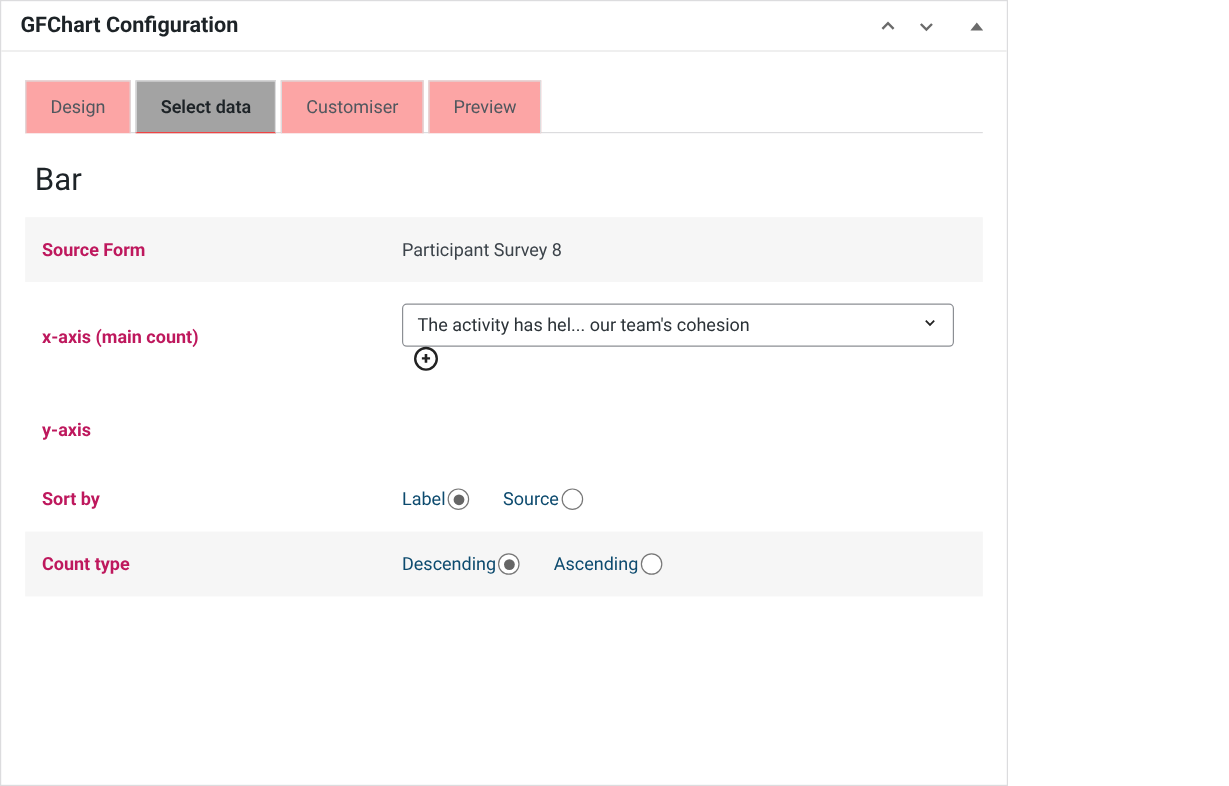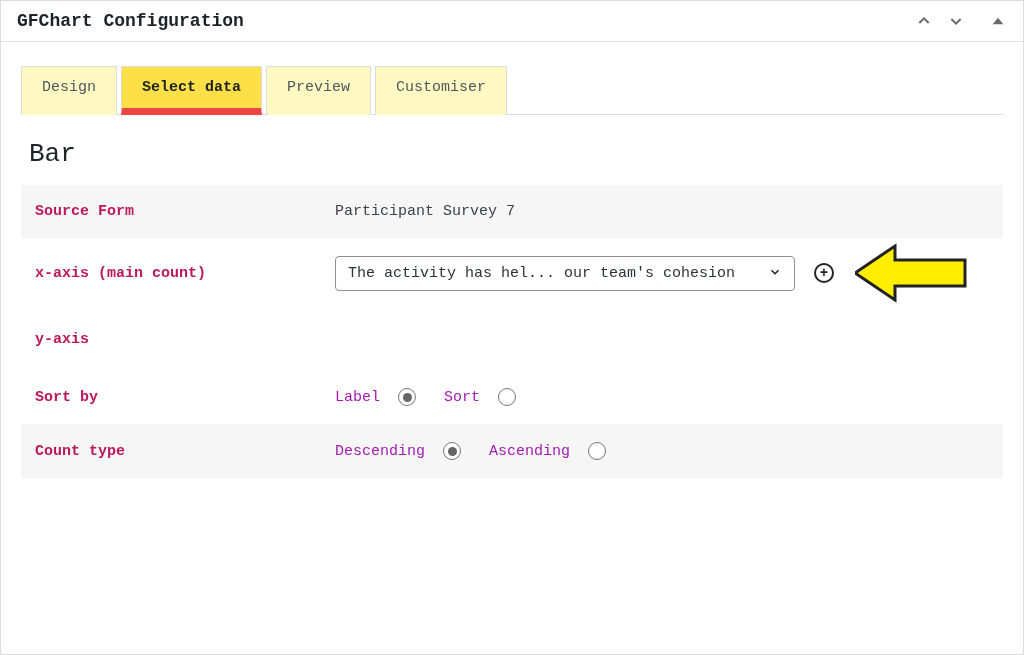--- a/index.html
+++ b/index.html
@@ -5,25 +5,24 @@
   * { box-sizing: border-box; }
   body {
     margin: 0;
     font-family: -apple-system, BlinkMacSystemFont, "Segoe UI", Roboto, Helvetica, Arial, sans-serif;
     background: #fff;
     color: #1d2327;
   }
   .panel {
     border: 1px solid #dcdcde;
     margin: 0;
-    width: 1024px;
+    width: 840px;
     height: 655px;
     overflow: hidden;
     position: relative;
-    font-family: Liberation Mono, monospace;
   }
   .panel-header {
     display: flex;
     align-items: center;
     padding: 10px 16px;
     border-bottom: 1px solid #e5e5e5;
   }
   .panel-title {
     font-weight: 700;
     font-size: 18px;
@@ -43,33 +42,33 @@
   .header-controls svg { width: 16px; height: 16px; }
   .panel-body { padding: 0 20px; }
   .tabs {
     display: flex;
     margin-top: 24px;
     border-bottom: 1px solid #dcdcde;
     gap: 4px;
   }
   .tab {
     padding: 12px 20px;
-    background: #fef9c3;
+    background: #fca5a5;
     border: 1px solid #dcdcde;
     border-bottom: none;
     font-size: 15px;
     color: #50575e;
     cursor: pointer;
     margin-bottom: -1px;
   }
   .tab.active {
-    background: #fde047;
+    background: #a3a3a3;
     color: #1d2327;
     font-weight: 600;
-    border-bottom: 7px solid #ef4444;
+    border-bottom: 1px solid #ef4444;
   }
   .section-heading {
     font-size: 26px;
     font-weight: 400;
     margin: 24px 0 16px 8px;
   }
   .form-rows { }
   .row {
     display: flex;
     align-items: center;
@@ -125,23 +124,23 @@
     line-height: 1;
   }
   .radio-group {
     display: inline-flex;
     gap: 28px;
     align-items: center;
   }
   .radio-opt {
     display: inline-flex;
     align-items: flex-end;
-    gap: 18px;
-    font-size: 15px;
-    color: #a21caf;
+    gap: 2px;
+    font-size: 15px;
+    color: #0c4a6e;
     cursor: pointer;
   }
   .radio {
     width: 18px; height: 18px;
     border: 1.5px solid #777;
     border-radius: 50%;
     display: inline-flex;
     align-items: center; justify-content: center;
     background: #fff;
   }
@@ -180,31 +179,31 @@
             <polygon points="12,7 4,17 20,17"></polygon>
           </svg>
       </span>
     </div>
   </div>
 
   <div class="panel-body">
     <div class="tabs">
       <div class="tab">Design</div>
       <div class="tab active">Select data</div>
+      <div class="tab">Customiser</div>
       <div class="tab">Preview</div>
-      <div class="tab">Customiser</div>
     </div>
 
     <div class="section-heading">Bar</div>
 
     <div class="form-rows">
 
       <div class="row shaded">
         <div class="row-label">Source Form</div>
-        <div class="row-value">Participant Survey 7</div>
+        <div class="row-value">Participant Survey 8</div>
       </div>
 
       <div class="row">
         <div class="row-label">x-axis (main count)</div>
         <div class="row-value">
           <div class="select wide">
             <span>The activity has hel... our team's cohesion</span>
             <svg class="chev" viewBox="0 0 24 24" fill="none" stroke="#222" stroke-width="2.5">
                 <polyline points="6,9 12,15 18,9"></polyline>
               </svg>
@@ -227,21 +226,21 @@
 
       <div class="row">
         <div class="row-label">Sort by</div>
         <div class="row-value">
           <div class="radio-group">
             <span class="radio-opt">
               <span>Label</span>
               <span class="radio checked"></span>
             </span>
             <span class="radio-opt">
-              <span>Sort</span>
+              <span>Source</span>
               <span class="radio"></span>
             </span>
           </div>
         </div>
       </div>
 
       <div class="row shaded">
         <div class="row-label">Count type</div>
         <div class="row-value">
           <div class="radio-group">

